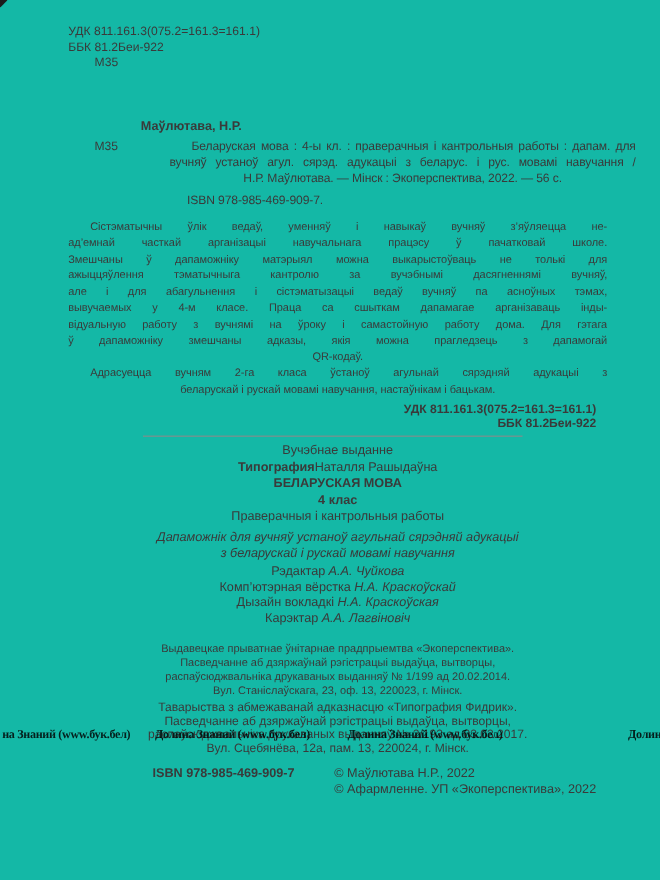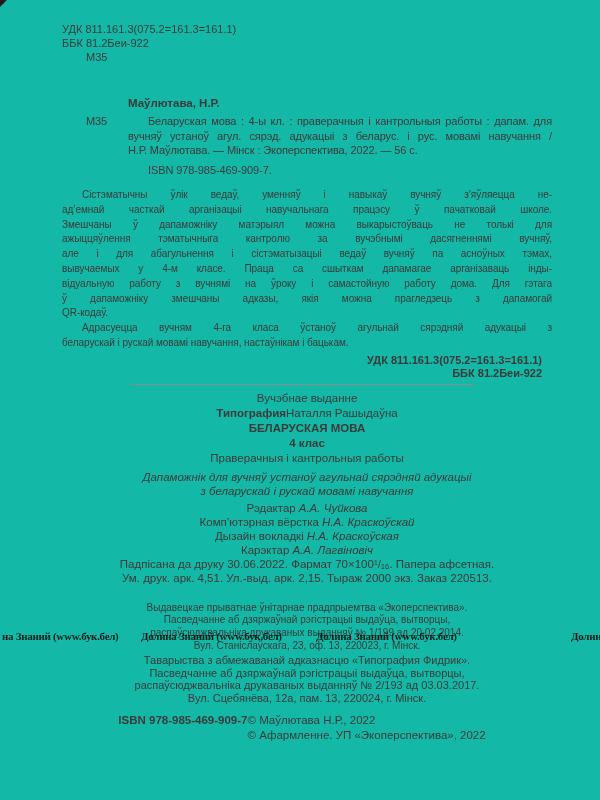--- a/index.html
+++ b/index.html
@@ -12,28 +12,28 @@
     overflow:hidden;
     padding-left:24px;
   }
   .content{position:absolute;left:62px;top:22px;width:490px;}
 
   
   .codes-top{font-size:11px;line-height:14px;}
   .codes-top .m35{padding-left:24px;}
 
   
-  .author-line{margin-top:32px;margin-left:66px;font-weight:bold;font-size:11.5px;line-height:15px;}
+  .author-line{margin-top:44px;margin-left:66px;font-weight:bold;font-size:11.5px;line-height:15px;}
   .card{position:relative;margin-top:3px;font-size:11px;line-height:14.5px;letter-spacing:-0.1px;}
   .card .card-code{position:absolute;left:24px;top:0;}
-  .card .card-text{margin-left:66px;width:424px;}
-  .card .isbn-line{margin-top:5px;margin-left:86px;}
+  .card .card-text{margin-left:92px;width:424px;}
+  .card .isbn-line{margin-top:5px;margin-left:108px;}
 
   .jl{text-align:justify;text-align-last:justify;overflow:hidden;}
-  .jl-last{text-align:left;}
+  .jl-last{text-align:center;}
   .ind{text-indent:20px;}
 
   
   .abstract{margin-top:11px;font-size:10px;line-height:14.8px;letter-spacing:-0.05px;}
 
   
   .codes-right{margin-top:3px;padding-right:10px;text-align:right;font-weight:bold;font-size:11px;line-height:13.5px;}
 
   .rule{margin:3px 0 0 68px;width:345px;height:0;border-top:1px solid #8a8a8a;}
 
@@ -41,27 +41,27 @@
   .imprint{margin-top:6px;text-align:center;font-size:11.5px;line-height:15px;}
   .b{font-weight:bold;}
   .desc{margin-top:4px;font-style:italic;line-height:14.5px;}
   .staff{margin-top:2px;line-height:14px;}
   .staff .staff-name{font-style:italic;margin-left:3px;}
   .printinfo{margin-top:0;line-height:14.5px;}
   .pubblock{margin-top:16px;font-size:10px;line-height:12.6px;}
   .prnblock{margin-top:2px;font-size:11px;line-height:12.6px;}
 
   
-  .footer{margin-top:8px;display:flex;justify-content:center;font-size:11.5px;line-height:15px;}
+  .footer{margin-top:8px;display:flex;justify-content:flex-end;font-size:11.5px;line-height:15px;gap:36px;}
   .footer .isbn-final{font-weight:bold;}
   .footer .copyrights{text-align:left;padding-right:10px;}
 
   
   .watermark{
-    position:absolute;top:630px;left:0;width:600px;height:15px;
+    position:absolute;top:662px;left:0;width:600px;height:15px;
     font-family:"Liberation Serif","DejaVu Serif",serif;
     font-weight:bold;font-size:11px;letter-spacing:-0.3px;
     color:rgba(15,15,15,0.88);
     mix-blend-mode:multiply;
     pointer-events:none;
   }
   .watermark span{position:absolute;top:0;white-space:nowrap;}
   .wm0{left:2px;}
   .wm1{left:141px;}
   .wm2{left:316px;}
@@ -101,21 +101,21 @@
     <div class="abstract">
       <div class="jl ind">Сістэматычны ўлік ведаў, уменняў і навыкаў вучняў з’яўляецца не-</div>
       <div class="jl">ад’емнай часткай арганізацыі навучальнага працэсу ў пачатковай школе.</div>
       <div class="jl">Змешчаны ў дапаможніку матэрыял можна выкарыстоўваць не толькі для</div>
       <div class="jl">ажыццяўлення тэматычныга кантролю за вучэбнымі дасягненнямі вучняў,</div>
       <div class="jl">але і для абагульнення і сістэматызацыі ведаў вучняў па асноўных тэмах,</div>
       <div class="jl">вывучаемых у 4-м класе. Праца са сшыткам дапамагае арганізаваць інды-</div>
       <div class="jl">відуальную работу з вучнямі на ўроку і самастойную работу дома. Для гэтага</div>
       <div class="jl">ў дапаможніку змешчаны адказы, якія можна прагледзець з дапамогай</div>
       <div class="jl-last">QR-кодаў.</div>
-      <div class="jl ind">Адрасуецца вучням 4-га класа ўстаноў агульнай сярэдняй адукацыі з</div>
+      <div class="jl ind">Адрасуецца вучням 2-га класа ўстаноў агульнай сярэдняй адукацыі з</div>
       <div class="jl-last">беларускай і рускай мовамі навучання, настаўнікам і бацькам.</div>
     </div>
 
     <div class="codes-right">
       <div>УДК 811.161.3(075.2=161.3=161.1)</div>
       <div>ББК 81.2Беи-922</div>
     </div>
 
     <div class="rule"></div>
 
@@ -131,24 +131,20 @@
         <div>з беларускай і рускай мовамі навучання</div>
       </div>
 
       <div class="staff">
         <div><span>Рэдактар</span><span class="staff-name">А.А. Чуйкова</span></div>
         <div><span>Комп’ютэрная вёрстка</span><span class="staff-name">Н.А. Краскоўскай</span></div>
         <div><span>Дызайн вокладкі</span><span class="staff-name">Н.А. Краскоўская</span></div>
         <div><span>Карэктар</span><span class="staff-name">А.А. Лагвіновіч</span></div>
       </div>
 
-      <div class="printinfo">
-        <div>Падпісана да друку 30.06.2022. Фармат 70×100¹/₁₆. Папера афсетная.</div>
-        <div>Ум. друк. арк. 4,51. Ул.-выд. арк. 2,15. Тыраж 2000 экз. Заказ 220513.</div>
-      </div>
 
       <div class="pubblock">
         <div>Выдавецкае прыватнае ўнітарнае прадпрыемтва «Экоперспектива».</div>
         <div>Пасведчанне аб дзяржаўнай рэгістрацыі выдаўца, вытворцы,</div>
         <div>распаўсюджвальніка друкаваных выданняў № 1/199 ад 20.02.2014.</div>
         <div>Вул. Станіслаўскага, 23, оф. 13, 220023, г. Мінск.</div>
       </div>
 
       <div class="prnblock">
         <div>Таварыства з абмежаванай адказнасцю «Типография Фидрик».</div>

